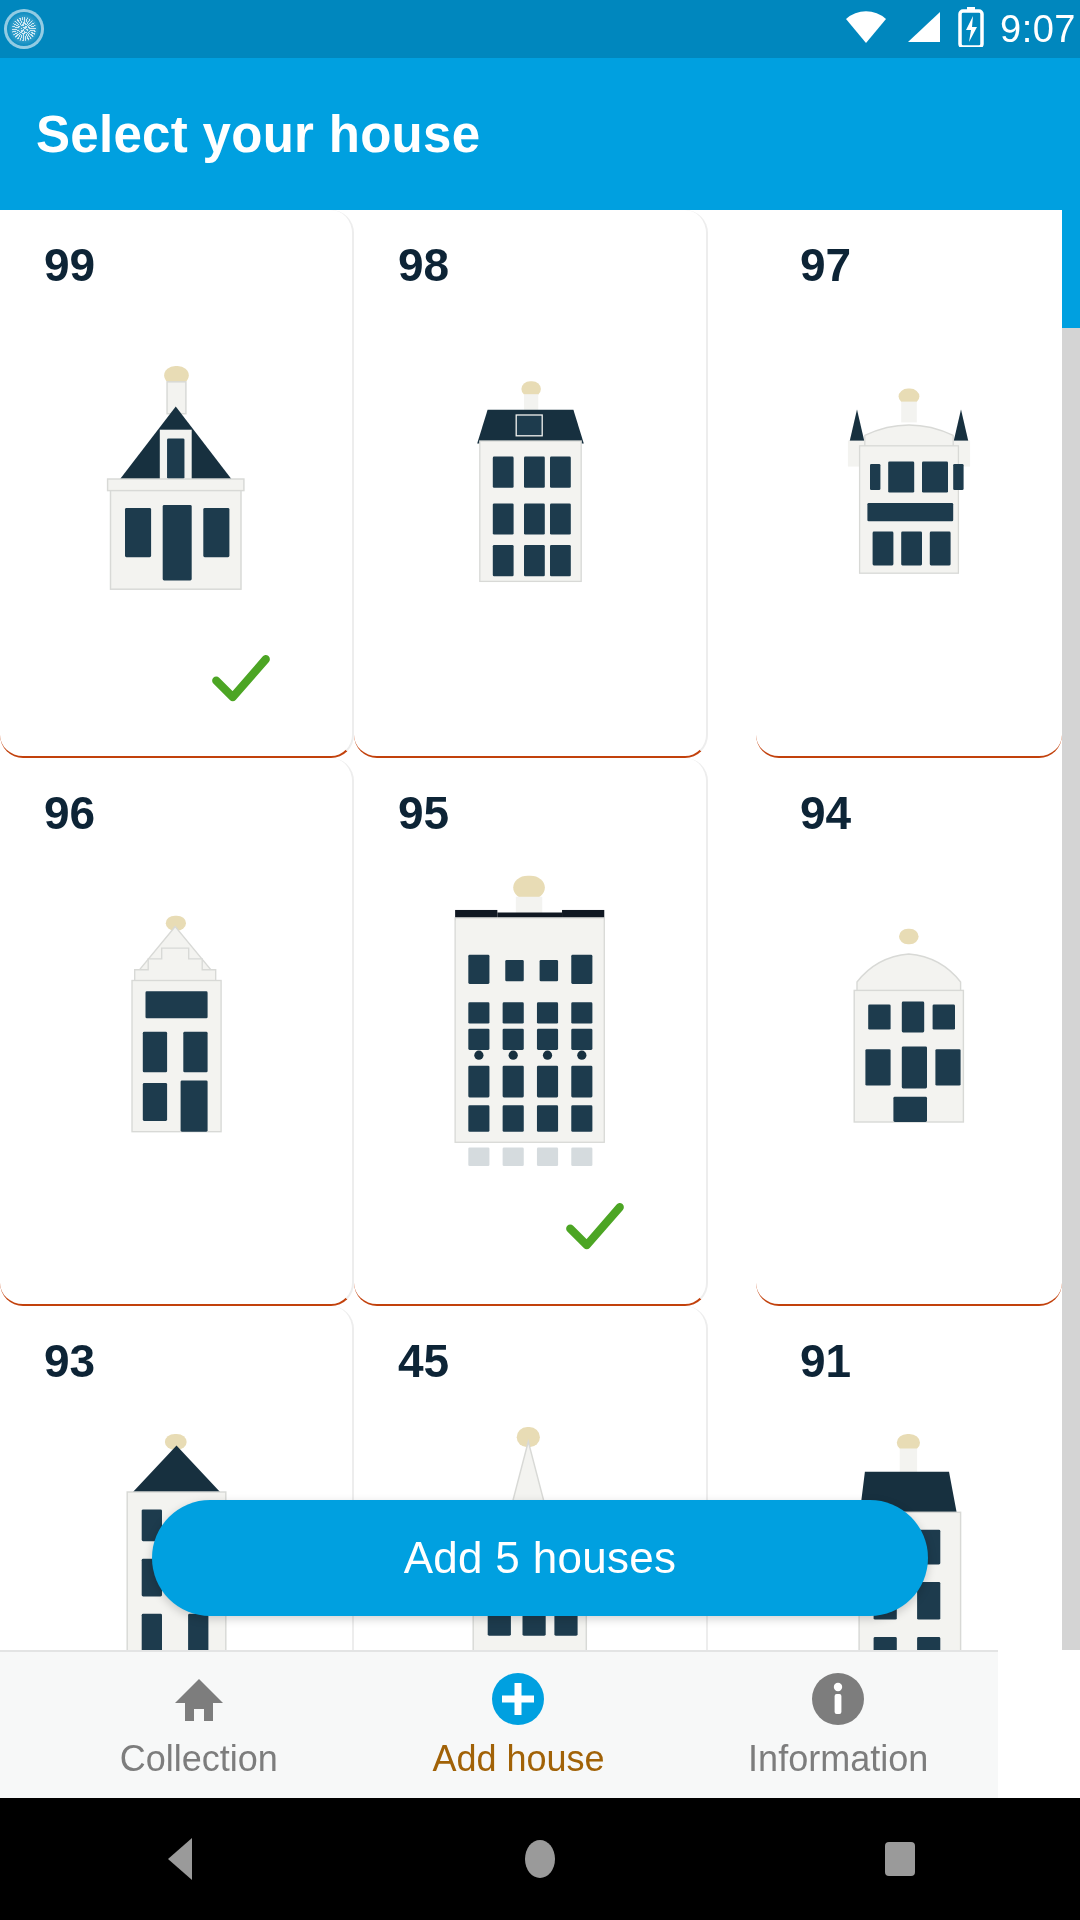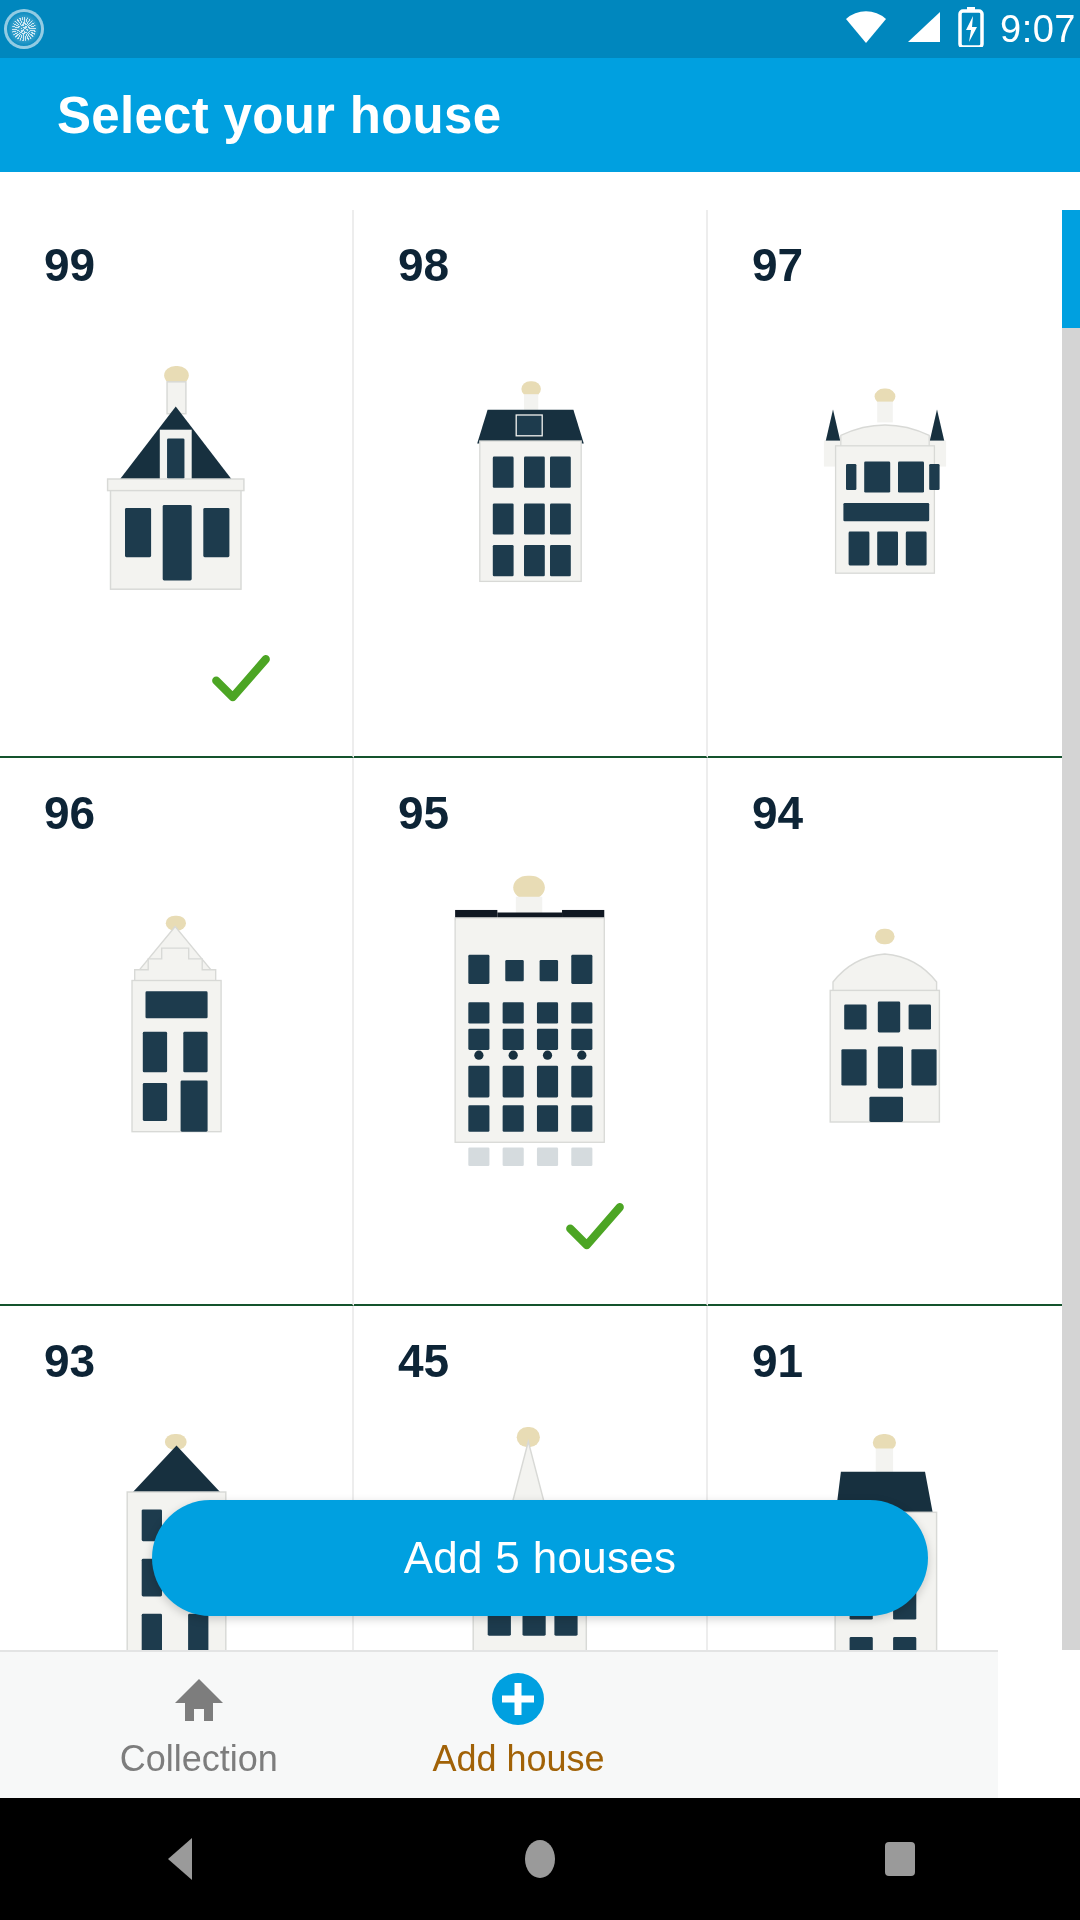--- a/index.html
+++ b/index.html
@@ -18,32 +18,32 @@
   .sync-icon { width:40px; height:40px; border-radius:50%;
     border:3px solid rgba(255,255,255,.55);
     background:radial-gradient(circle, rgba(255,255,255,.25) 40%, rgba(255,255,255,.05) 70%);
     position:relative; }
   .sync-icon::before { content:""; position:absolute; inset:5px; border-radius:50%;
     background:repeating-conic-gradient(rgba(255,255,255,.75) 0deg 6deg, transparent 6deg 14deg); }
   .clock { color:#fff; font-size:38px; letter-spacing:.5px; }
 
   
   .appbar {
-    position:absolute; left:0; top:58px; width:1080px; height:114px;
-    background:#00A0E0; display:flex; align-items:center; padding:0 57px;
+    position:absolute; left:0; top:58px; width:1080px; height:152px;
+    background:#00A0E0; display:flex; align-items:center; padding:0 36px;
   }
   .appbar-title { color:#fff; font-size:51px; font-weight:bold; letter-spacing:.3px; }
 
   
   .grid-wrap { position:absolute; left:0; top:210px; width:1080px; height:1440px;
     background:#fff; overflow:hidden; }
   .grid { display:grid; grid-template-columns:repeat(3,1fr); width:1062px; }
   .cell { position:relative; height:548px; background:#fff;
-    border-right:2px solid #ededed; border-bottom:2px solid #14532d; }
-  .cell:nth-child(3n) { border-right:none; }
+    border-right:2px solid #ededed; border-bottom:2px solid #c2410c;border-radius:23px; }
+  .cell:nth-child(3n) { border-right:none;margin-left:48px; }
   .cell-num { position:absolute; left:44px; top:28px; font-size:46px;
     font-weight:bold; color:#0d2436; }
   .house-holder { position:absolute; left:0; right:0; top:96px; bottom:96px;
     display:flex; align-items:center; justify-content:center; }
   .check { position:absolute; right:78px; bottom:44px; width:66px; height:66px; }
   .check svg { width:100%; height:100%; display:block; }
 
   
   .scrolltrack { position:absolute; right:0; top:210px; width:18px; height:1440px;
     background:#d4d4d4; }
@@ -343,20 +343,30 @@
     <div class="navitem">
       <span class="navicon">
         <svg width="56" height="56" viewBox="0 0 56 56">
           <circle cx="28" cy="28" r="26" fill="#00A0E0"></circle>
           <rect x="24.5" y="12" width="7" height="32" fill="#fff"></rect>
           <rect x="12" y="24.5" width="32" height="7" fill="#fff"></rect>
         </svg>
       </span>
       <span class="navlabel active">Add house</span>
     </div>
+    <div class="navitem">
+      <span class="navicon">
+        <svg width="56" height="56" viewBox="0 0 56 56">
+          <circle cx="28" cy="28" r="26" fill="#7d7d7d"></circle>
+          <circle cx="28" cy="16" r="4.2" fill="#fff"></circle>
+          <rect x="24.6" y="23" width="6.8" height="20" rx="2" fill="#fff"></rect>
+        </svg>
+      </span>
+      <span class="navlabel">Information</span>
+    </div>
   </div>
 
   <div class="androidnav">
     <span class="nb-back"></span>
     <span class="nb-home"></span>
     <span class="nb-recent"></span>
   </div>
 
 </div>
 

